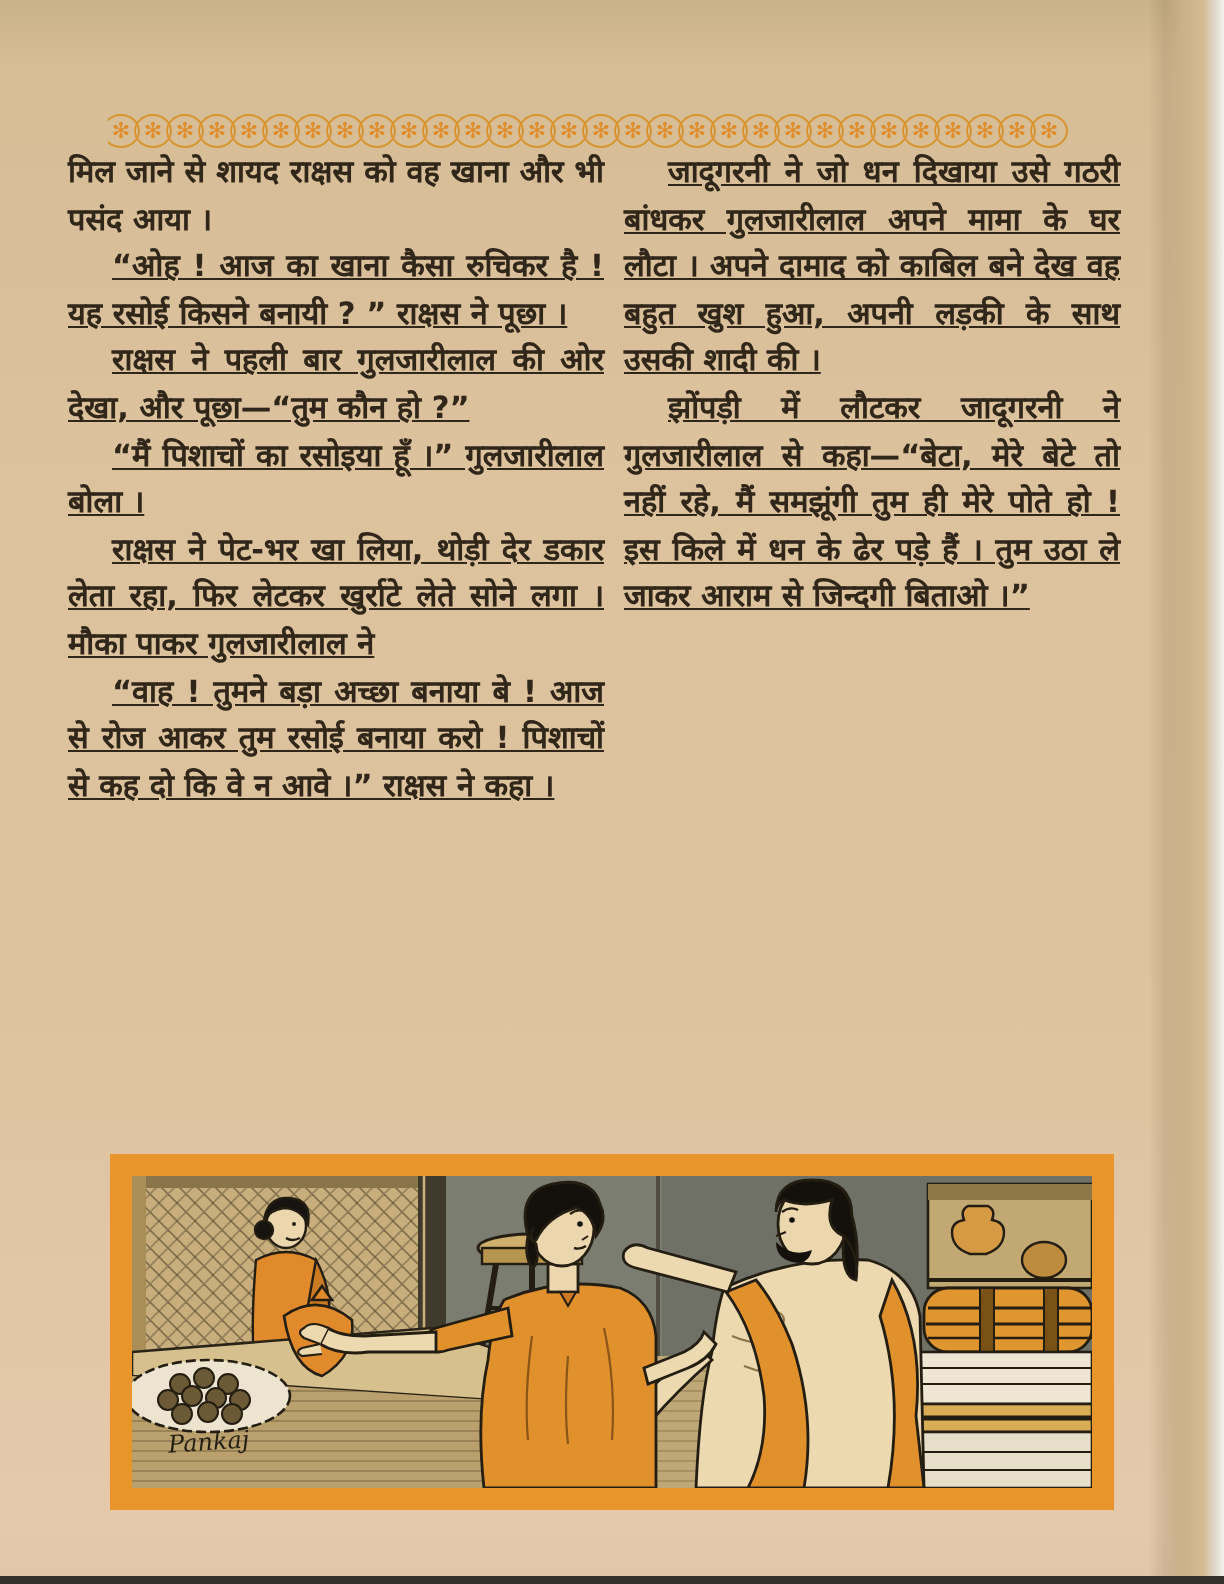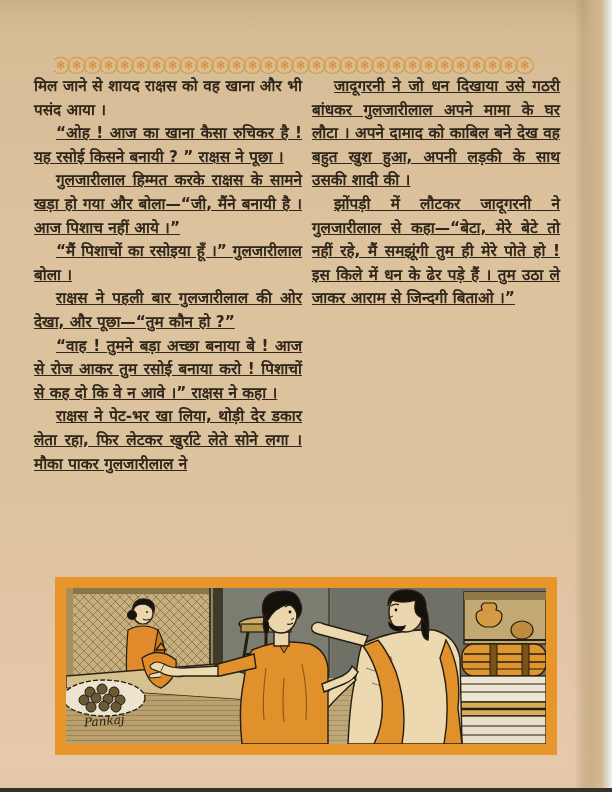--- a/index.html
+++ b/index.html
@@ -62,25 +62,24 @@
       <span class="orn-unit">✻</span>
       <span class="orn-unit">✻</span>
       <span class="orn-unit">✻</span>
       <span class="orn-unit">✻</span>
     </div>
 
   <div class="columns">
     <div class="col col-left">
         <p>मिल जाने से शायद राक्षस को वह खाना और भी पसंद आया ।</p>
         <p class="indent">“ओह ! आज का खाना कैसा रुचिकर है ! यह रसोई किसने बनायी ? ” राक्षस ने पूछा ।</p>
-        <p class="indent">गुलजारीलाल हिम्मत करके राक्षस के सामने खड़ा हो गया और बोला—“जी, मैंने बनायी है । आज पिशाच नहीं आये ।”</p>
+        <p class="indent">राक्षस ने पहली बार गुलजारीलाल की ओर देखा, और पूछा—“तुम कौन हो ?”</p>
         <p class="indent">“मैं पिशाचों का रसोइया हूँ ।” गुलजारीलाल बोला ।</p>
-        <p class="indent">राक्षस ने पहली बार गुलजारीलाल की ओर देखा, और पूछा—“तुम कौन हो ?”</p>
+        <p class="indent">राक्षस ने पेट-भर खा लिया, थोड़ी देर डकार लेता रहा, फिर लेटकर खुर्राटे लेते सोने लगा । मौका पाकर गुलजारीलाल ने</p>
         <p class="indent">“वाह ! तुमने बड़ा अच्छा बनाया बे ! आज से रोज आकर तुम रसोई बनाया करो ! पिशाचों से कह दो कि वे न आवे ।” राक्षस ने कहा ।</p>
-        <p class="indent">राक्षस ने पेट-भर खा लिया, थोड़ी देर डकार लेता रहा, फिर लेटकर खुर्राटे लेते सोने लगा । मौका पाकर गुलजारीलाल ने</p>
       </div>
     <div class="col col-right">
         <p class="indent">जादूगरनी ने जो धन दिखाया उसे गठरी बांधकर गुलजारीलाल अपने मामा के घर लौटा । अपने दामाद को काबिल बने देख वह बहुत खुश हुआ, अपनी लड़की के साथ उसकी शादी की ।</p>
         <p class="indent">झोंपड़ी में लौटकर जादूगरनी ने गुलजारीलाल से कहा—“बेटा, मेरे बेटे तो नहीं रहे, मैं समझूंगी तुम ही मेरे पोते हो ! इस किले में धन के ढेर पड़े हैं । तुम उठा ले जाकर आराम से जिन्दगी बिताओ ।”</p>
       </div>
   </div>
 
   <div class="illustration-frame">
     <div class="illustration-inner">
       <svg viewBox="0 0 480 156" preserveAspectRatio="none">

